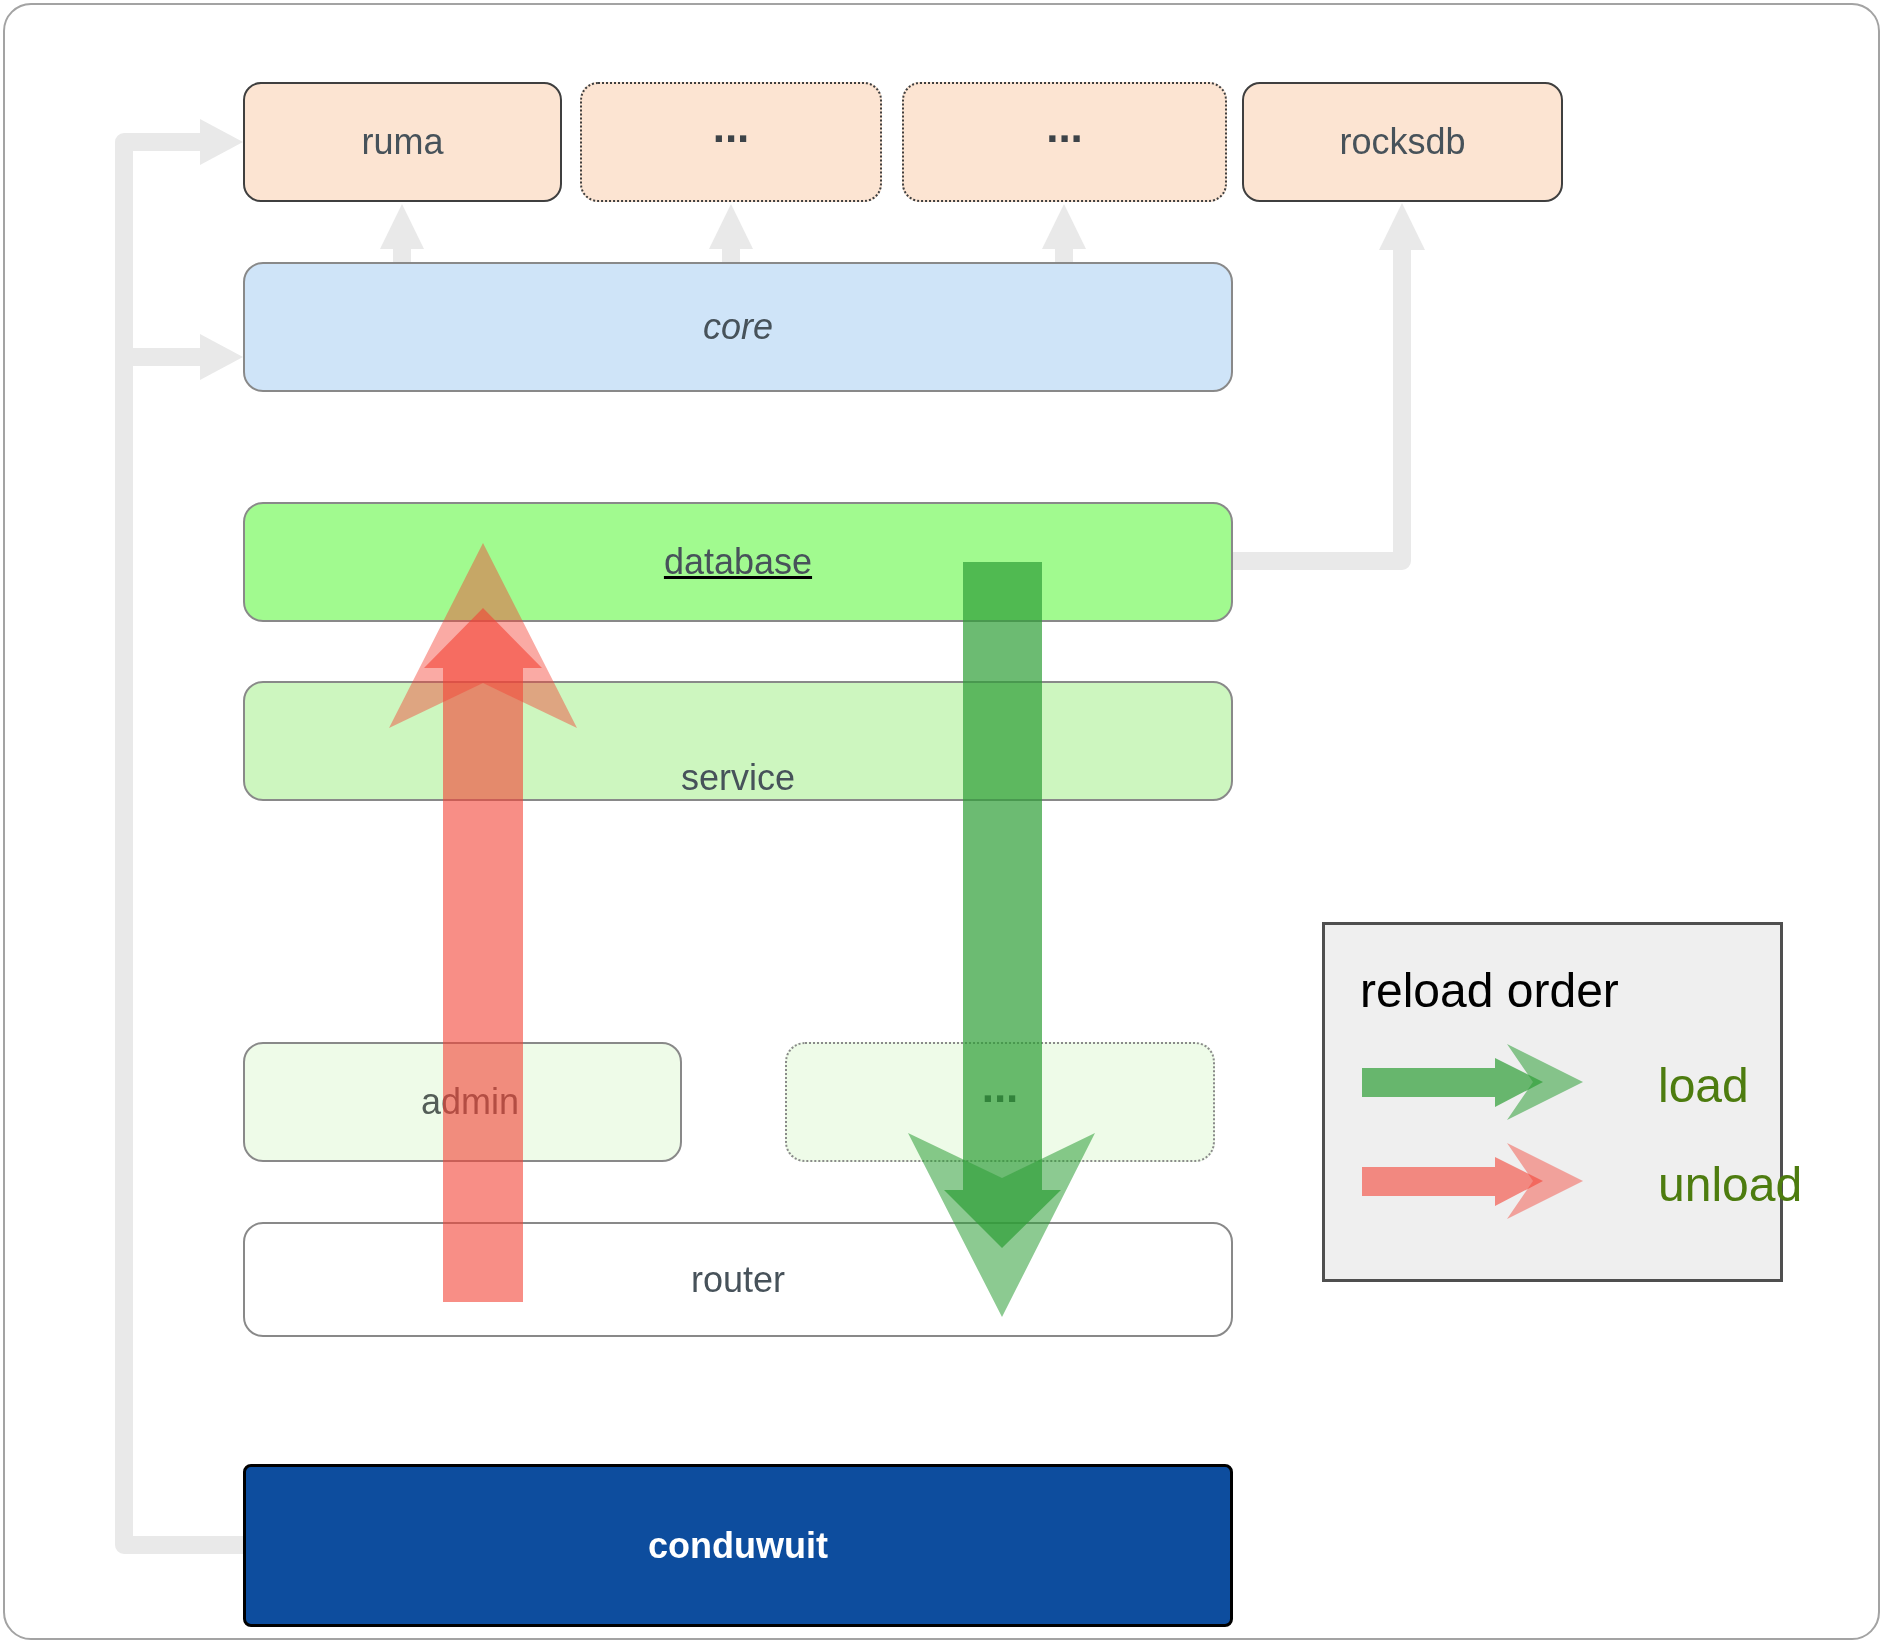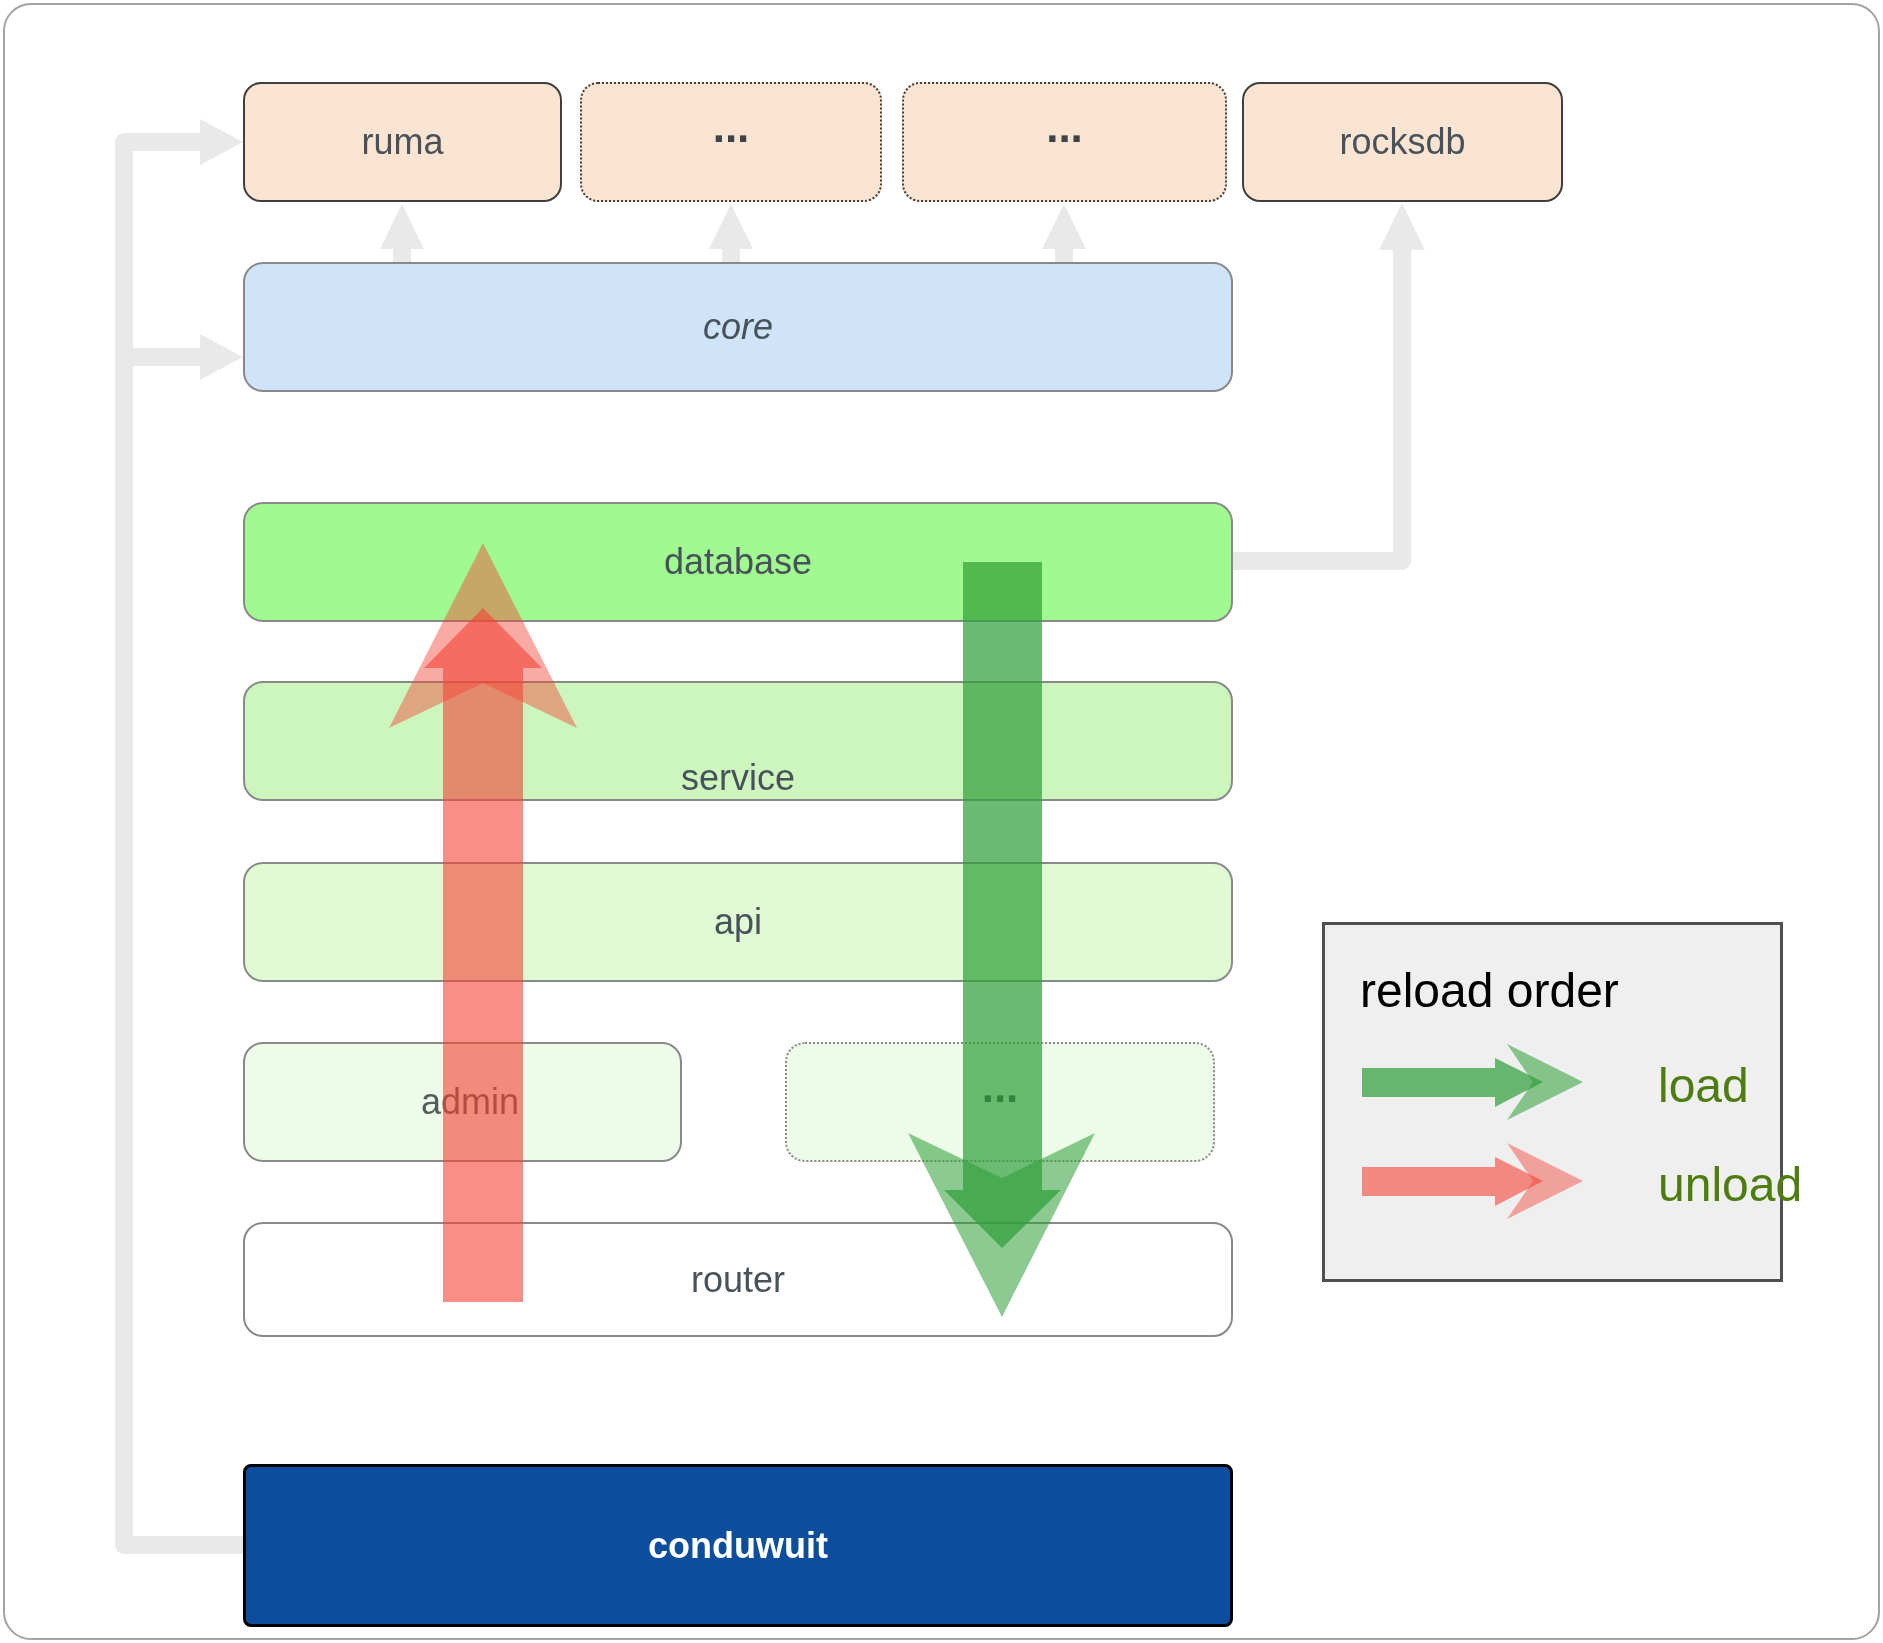--- a/index.html
+++ b/index.html
@@ -81,31 +81,28 @@
     <span class="dots">...</span>
   </div>
   <div class="box peach" style="left:1242px;top:82px;width:321px;height:120px;">
     <span class="lbl">rocksdb</span>
   </div>
 
   <div class="box core" style="left:243px;top:262px;width:990px;height:130px;font-style:italic;">
     <span class="lbl">core</span>
   </div>
 
-  <div class="box database" style="left:243px;top:502px;width:990px;height:120px;">
+  <div class="box database" style="left:243px;top:502px;width:990px;height:120px;text-decoration:underline;">
     <span class="lbl">database</span>
   </div>
 
   <div class="box service" style="left:243px;top:681px;width:990px;height:120px;">
     <span class="lbl">service</span>
   </div>
 
-  <div class="box api" style="left:243px;top:862px;width:990px;height:120px;">
-    <span class="lbl">api</span>
-  </div>
 
   <div class="box adminbox" style="left:243px;top:1042px;width:439px;height:120px;padding-left:15px;">
     <span class="lbl adminlbl">admin</span>
   </div>
   <div class="box adminmore" style="left:785px;top:1042px;width:430px;height:120px;">
     <span class="dots">...</span>
   </div>
 
   <div class="box routerbox" style="left:243px;top:1222px;width:990px;height:115px;">
     <span class="lbl">router</span>

